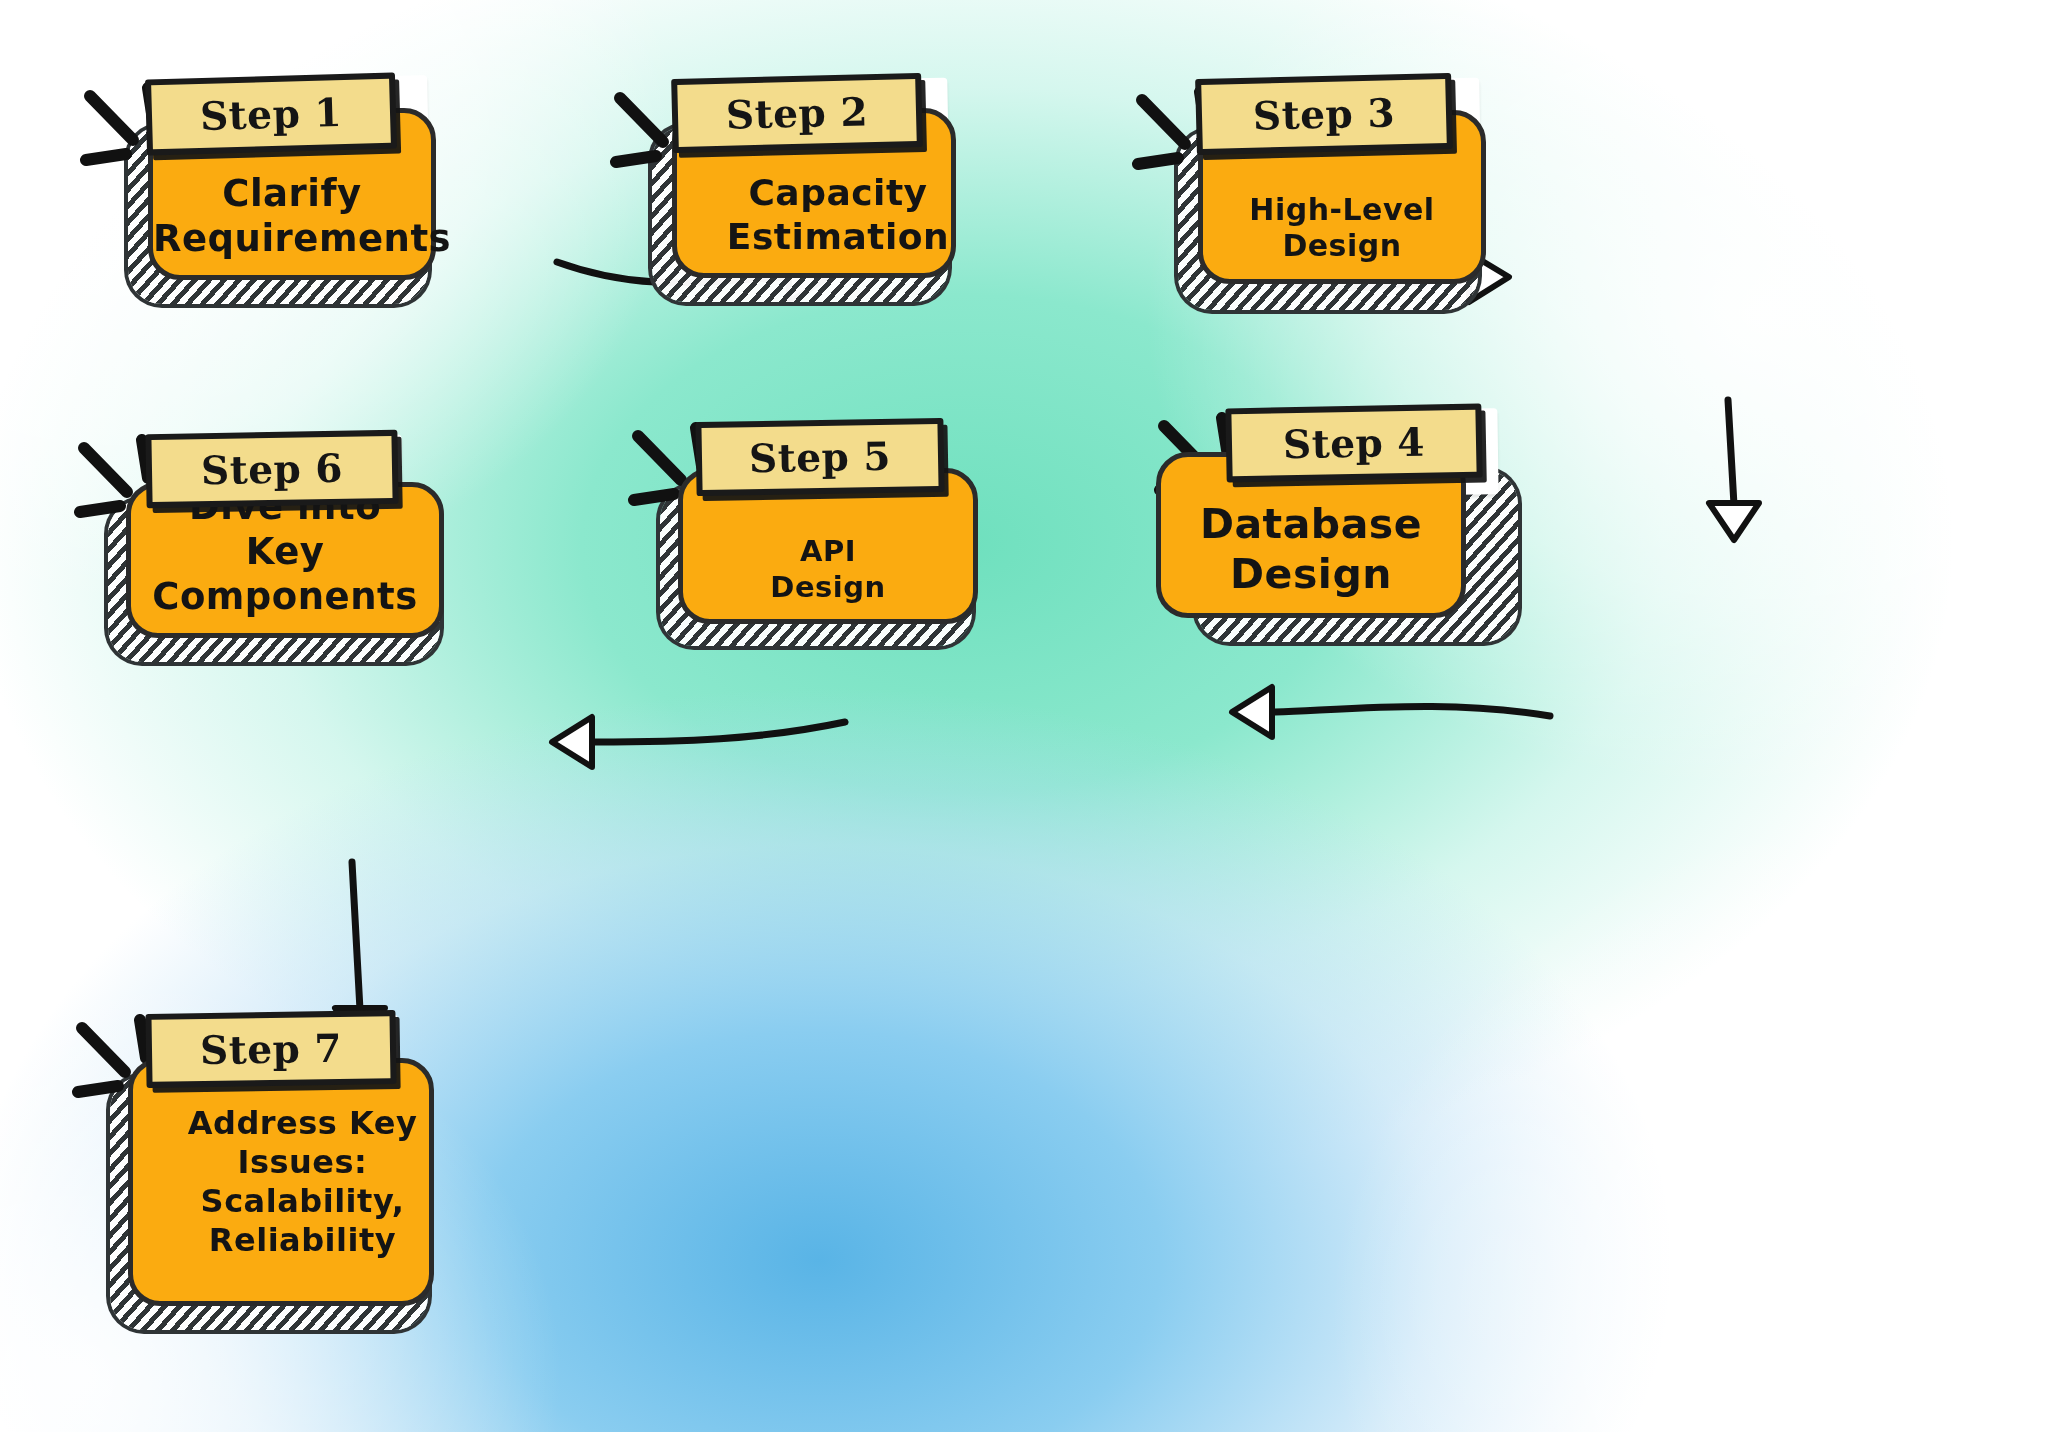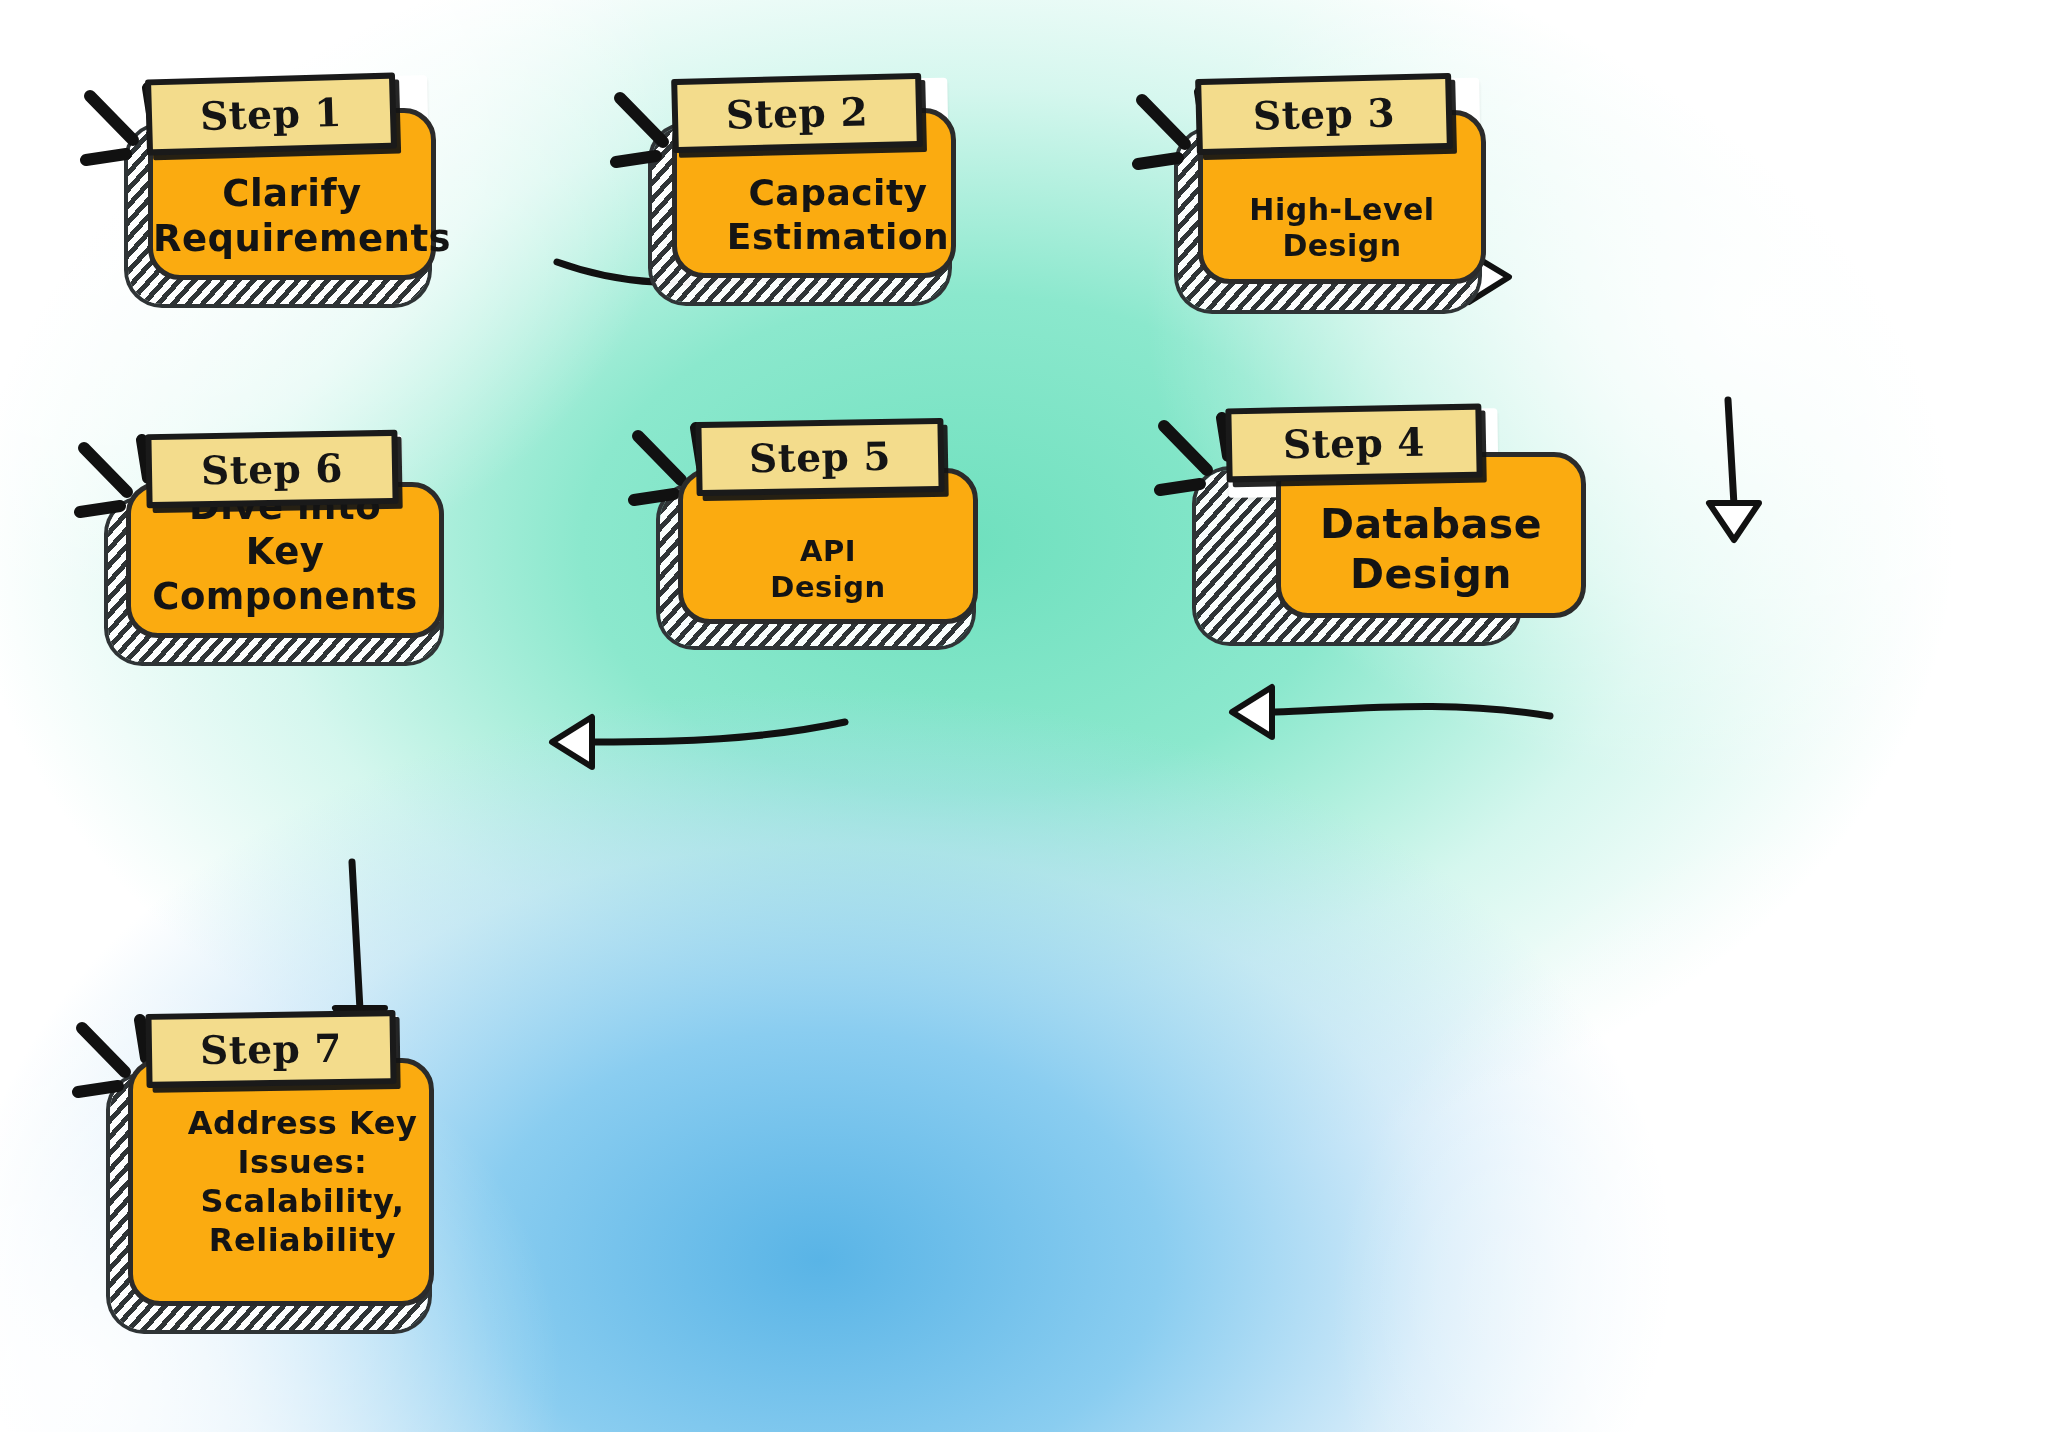--- a/index.html
+++ b/index.html
@@ -188,21 +188,21 @@
 
 <div class="node">
   <svg class="sparkle" style="left:1152px;top:408px" width="110" height="100">
     <g stroke="#111" stroke-width="12" stroke-linecap="round">
       <line x1="12" y1="18" x2="55" y2="62"></line>
       <line x1="70" y1="10" x2="76" y2="48"></line>
       <line x1="8" y1="82" x2="48" y2="76"></line>
     </g>
   </svg>
   <div class="hatch" style="left:1196px;top:470px;width:322px;height:172px;"></div>
-  <div class="card" style="left:1276px;top:452px;width:310px;height:166px;">
+  <div class="card" style="left:1156px;top:452px;width:310px;height:166px;">
     <div class="card-body" style="font-size:41px;">Database
 Design</div>
   </div>
   <div class="paper" style="left:1228px;top:410px;width:270px;height:86px;transform:rotate(-0.8deg);"></div>
   <div class="label" style="left:1226px;top:406px;width:244px;height:62px;transform:rotate(-1.1deg);">
     <span style="font-size:39px;">Step 4</span>
   </div>
 </div>
 
 <div class="node">

